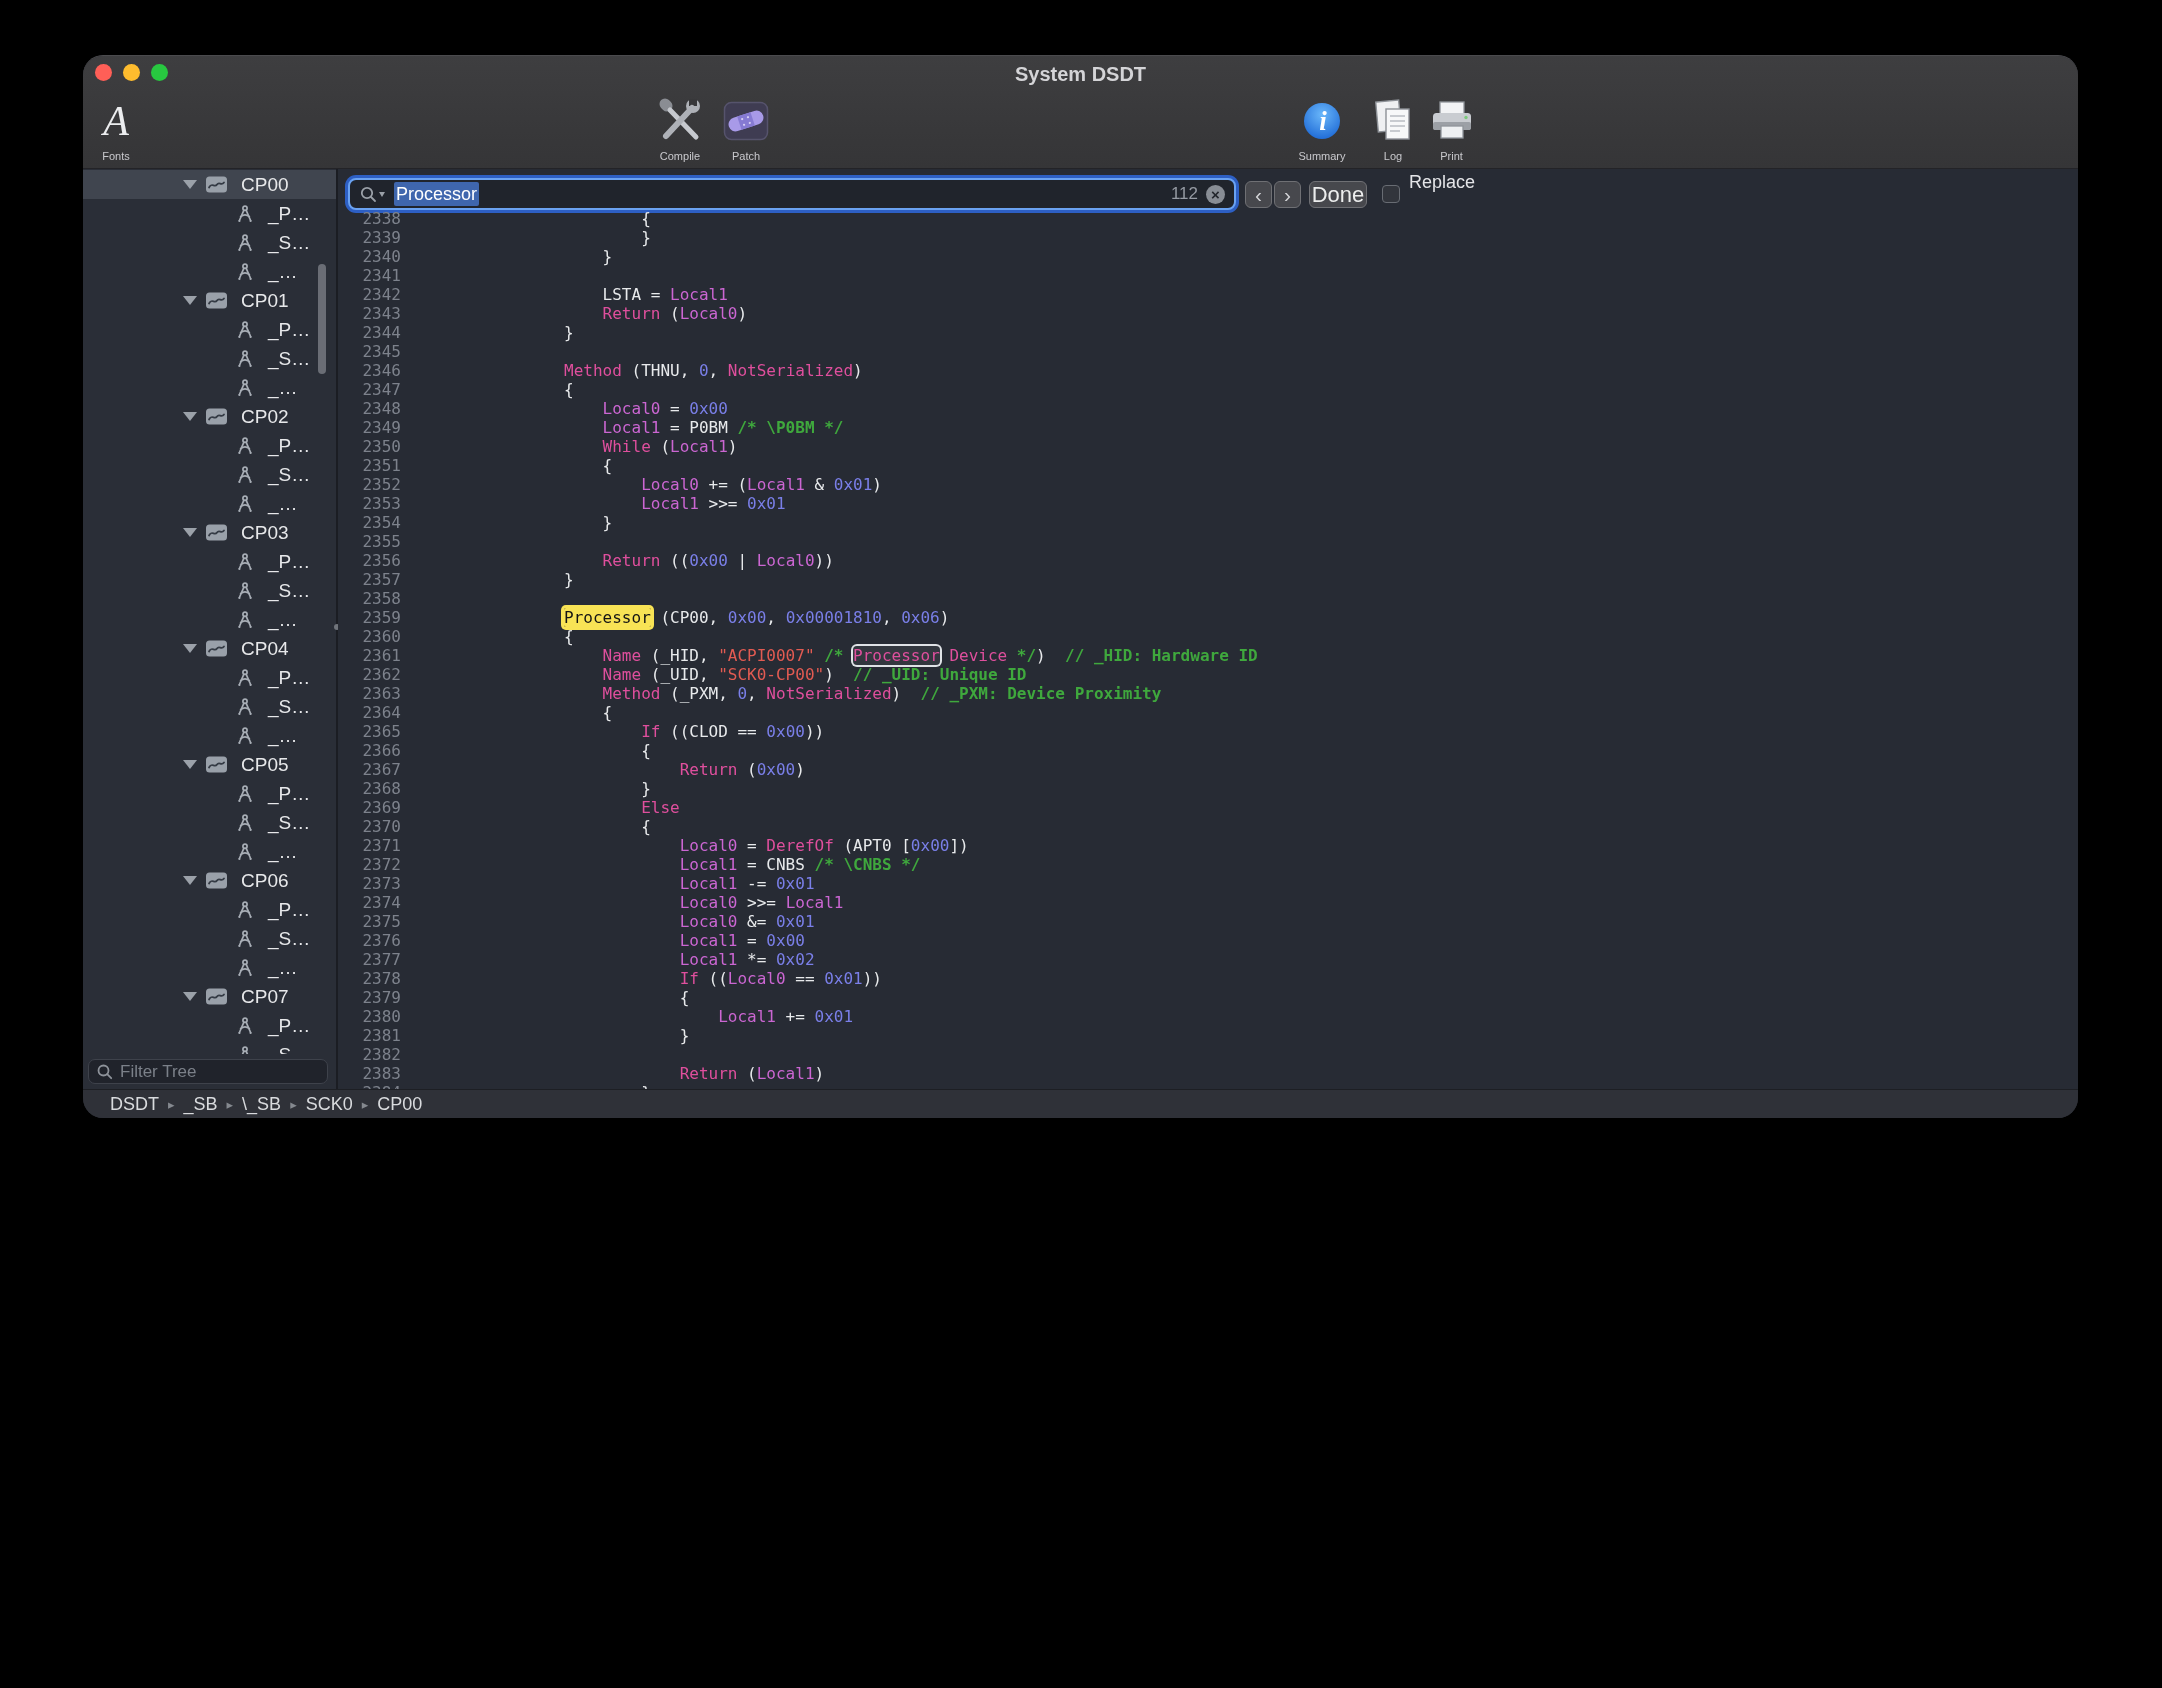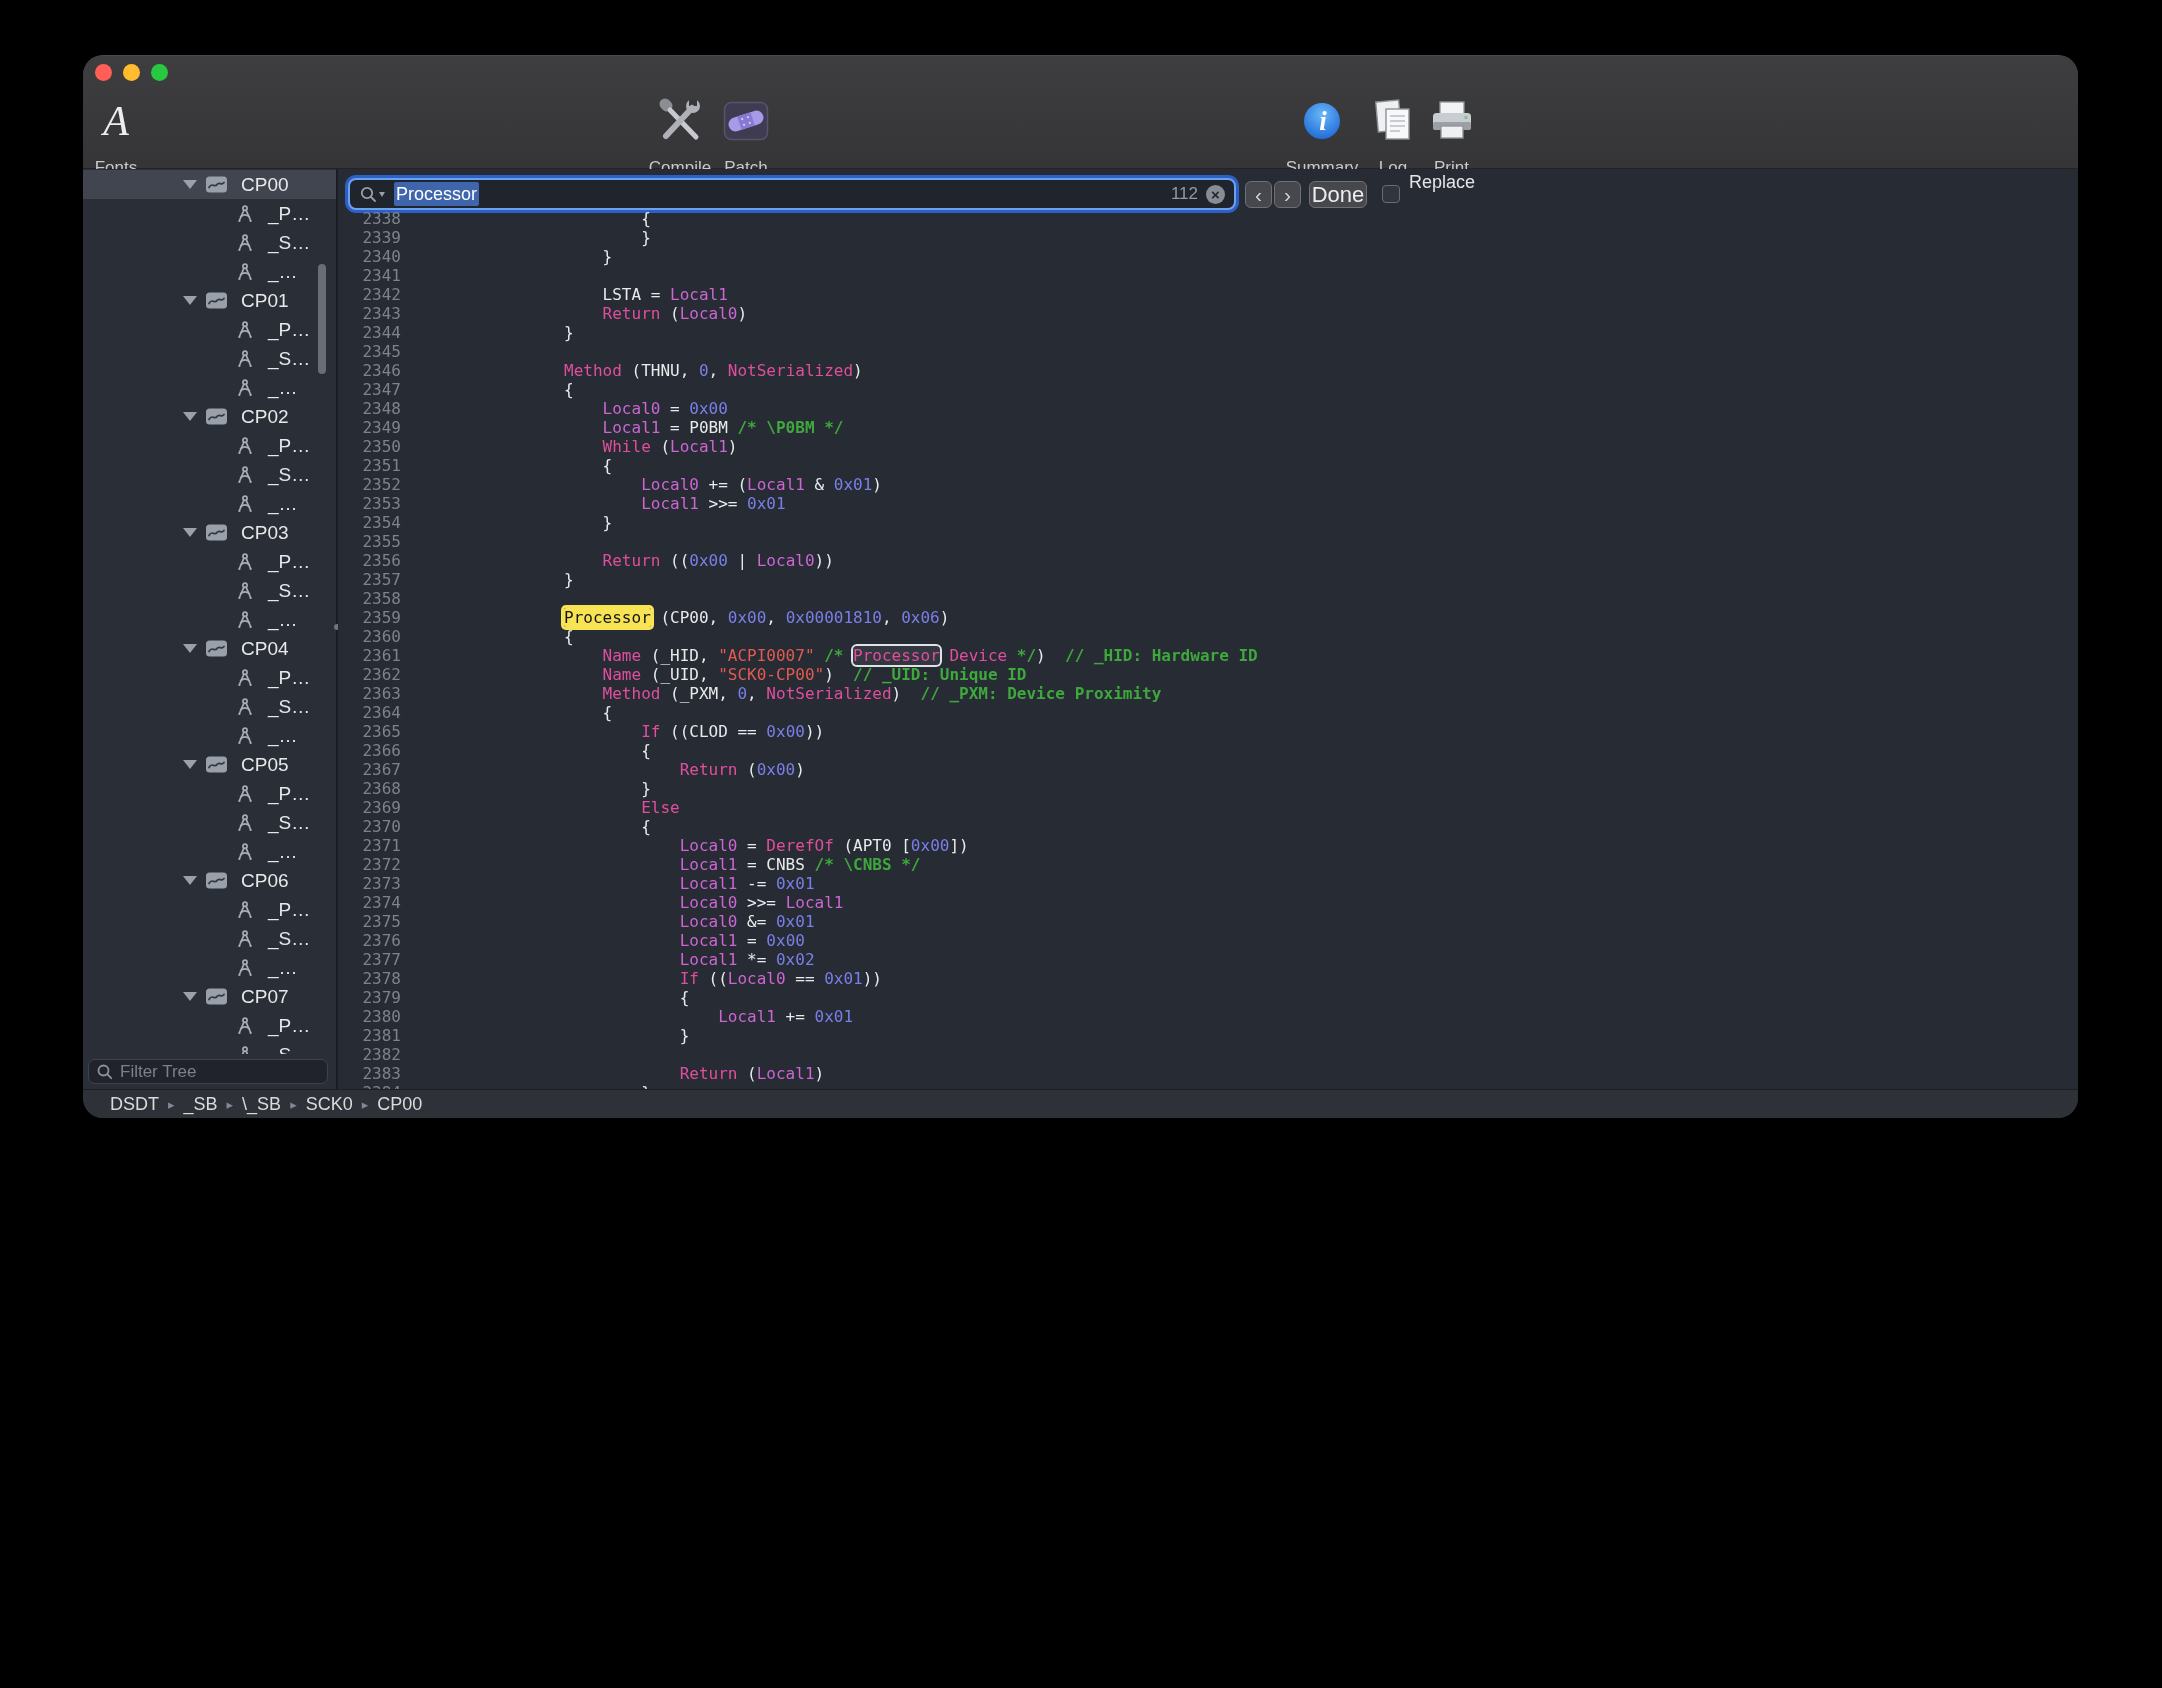--- a/index.html
+++ b/index.html
@@ -19,21 +19,21 @@
     background:linear-gradient(var(--chrome-top), var(--chrome-bottom));
     border-bottom:1px solid #232327;
   }
   .title { position:absolute; top:7px; left:0; right:0; text-align:center; font-size:20px; font-weight:700; color:#d4d4d7; }
   .light { position:absolute; top:8px; width:17px; height:17px; border-radius:50%; }
   .light.red { left:12px; background:var(--traffic-red); }
   .light.yellow { left:40px; background:var(--traffic-yellow); }
   .light.green { left:68px; background:var(--traffic-green); }
   .tbitem { position:absolute; top:40px; display:flex; flex-direction:column; align-items:center; cursor:default; }
   .tbicon { height:50px; display:flex; align-items:center; justify-content:center; }
-  .tblabel { font-size:17px; color:#c9c9cd; margin-top:12px; white-space:nowrap; }
+  .tblabel { font-size:11px; color:#c9c9cd; margin-top:4px; white-space:nowrap; }
   .fonts-a { font-family:"Liberation Serif",serif; font-style:italic; font-size:42px; color:#ecedef; line-height:46px; }
   
   .content { position:absolute; top:113px; left:0; right:0; bottom:29px; }
   .sidebar { position:absolute; left:0; top:0; bottom:0; width:253px; background:var(--sidebar-bg); overflow:hidden; }
   .tree { position:absolute; top:1px; left:0; right:0; }
   .row { height:29px; display:flex; align-items:center; font-size:19px; color:#e7e8ea; white-space:nowrap; }
   .row.sel { background:var(--selection-row); }
   .disc { width:0; height:0; border-left:7px solid transparent; border-right:7px solid transparent; border-top:9px solid #9ba1a9; margin-left:100px; flex:none; }
   .group .ricon { margin-left:8px; display:flex; flex:none; }
   .child .ricon { margin-left:152px; display:flex; flex:none; }
@@ -80,20 +80,21 @@
 </style>
 </head>
 <body>
 
 <div class="window">
 
   <header class="chrome">
     <span class="light red"></span>
     <span class="light yellow"></span>
     <span class="light green"></span>
+    <div class="title">System DSDT</div>
 
     <div class="tbitem" style="left:8px; width:50px;">
       <div class="tbicon">
           <span class="fonts-a">A</span>
         </div>
       <div class="tblabel">Fonts</div>
     </div>
 
     <div class="tbitem" style="left:552px; width:90px;">
       <div class="tbicon">

